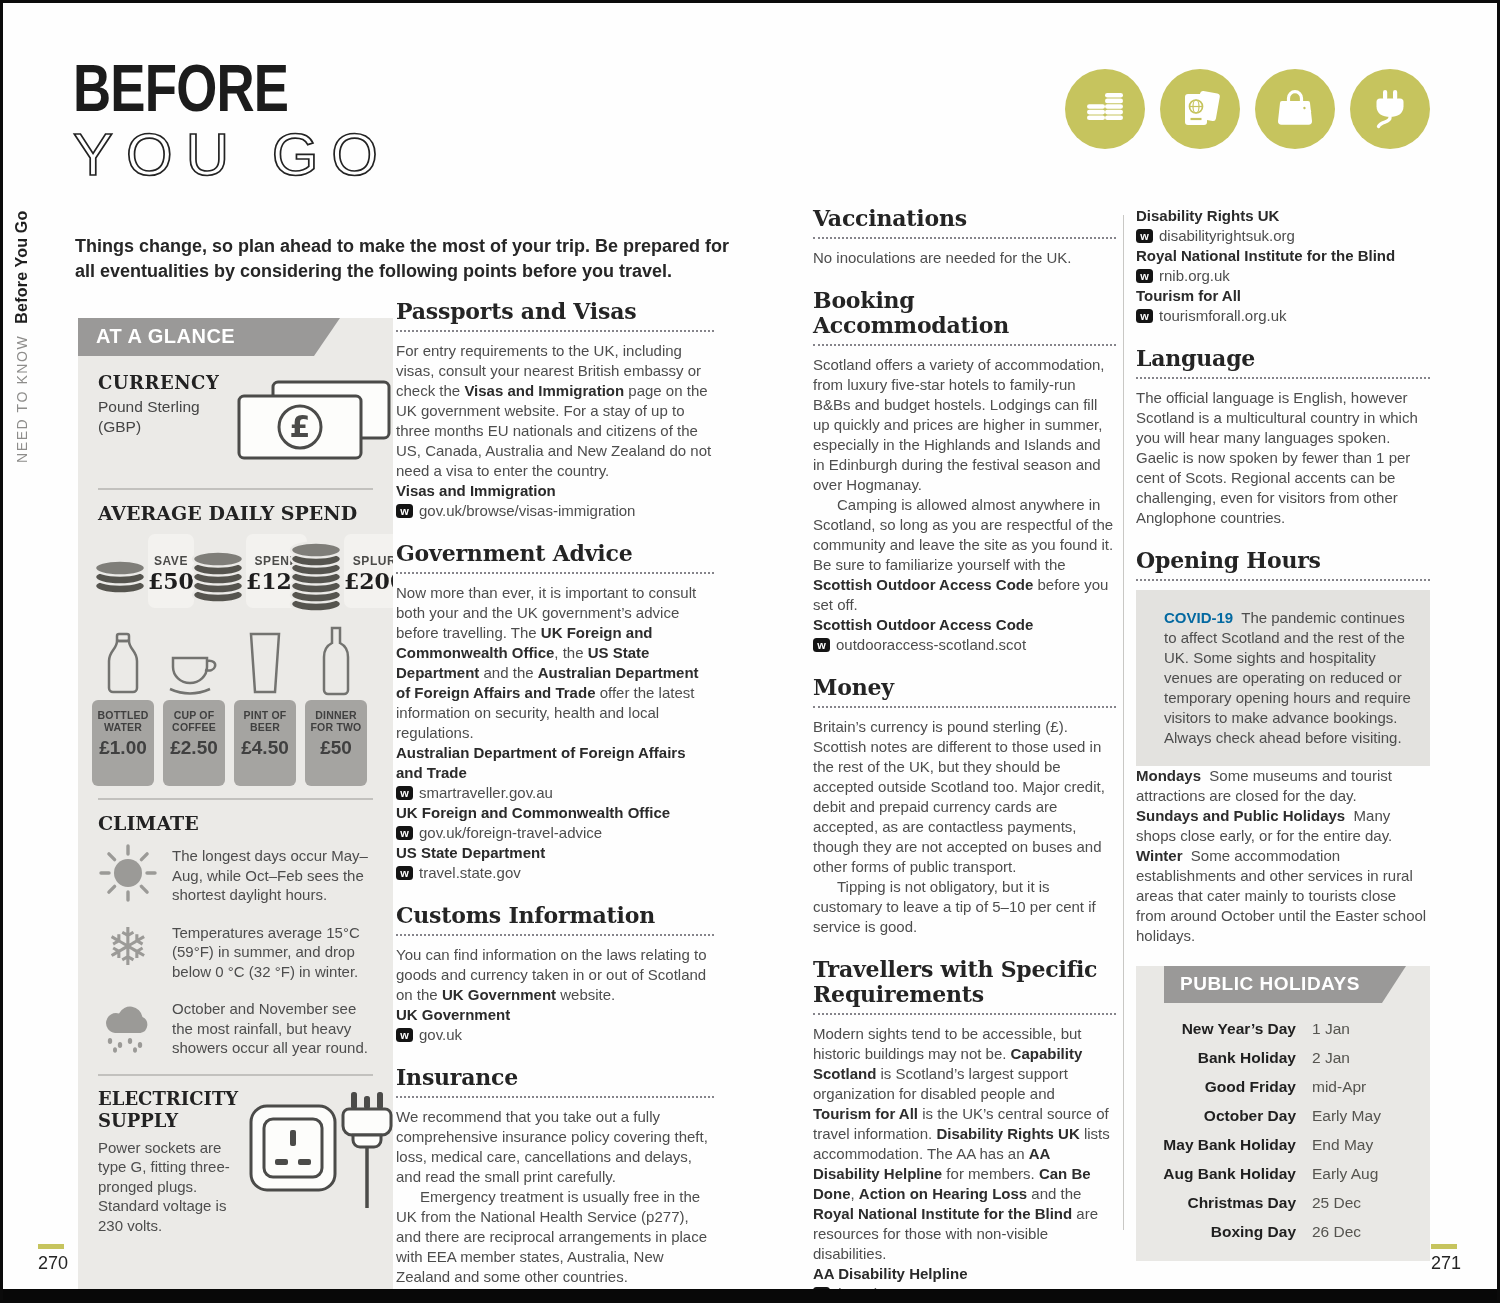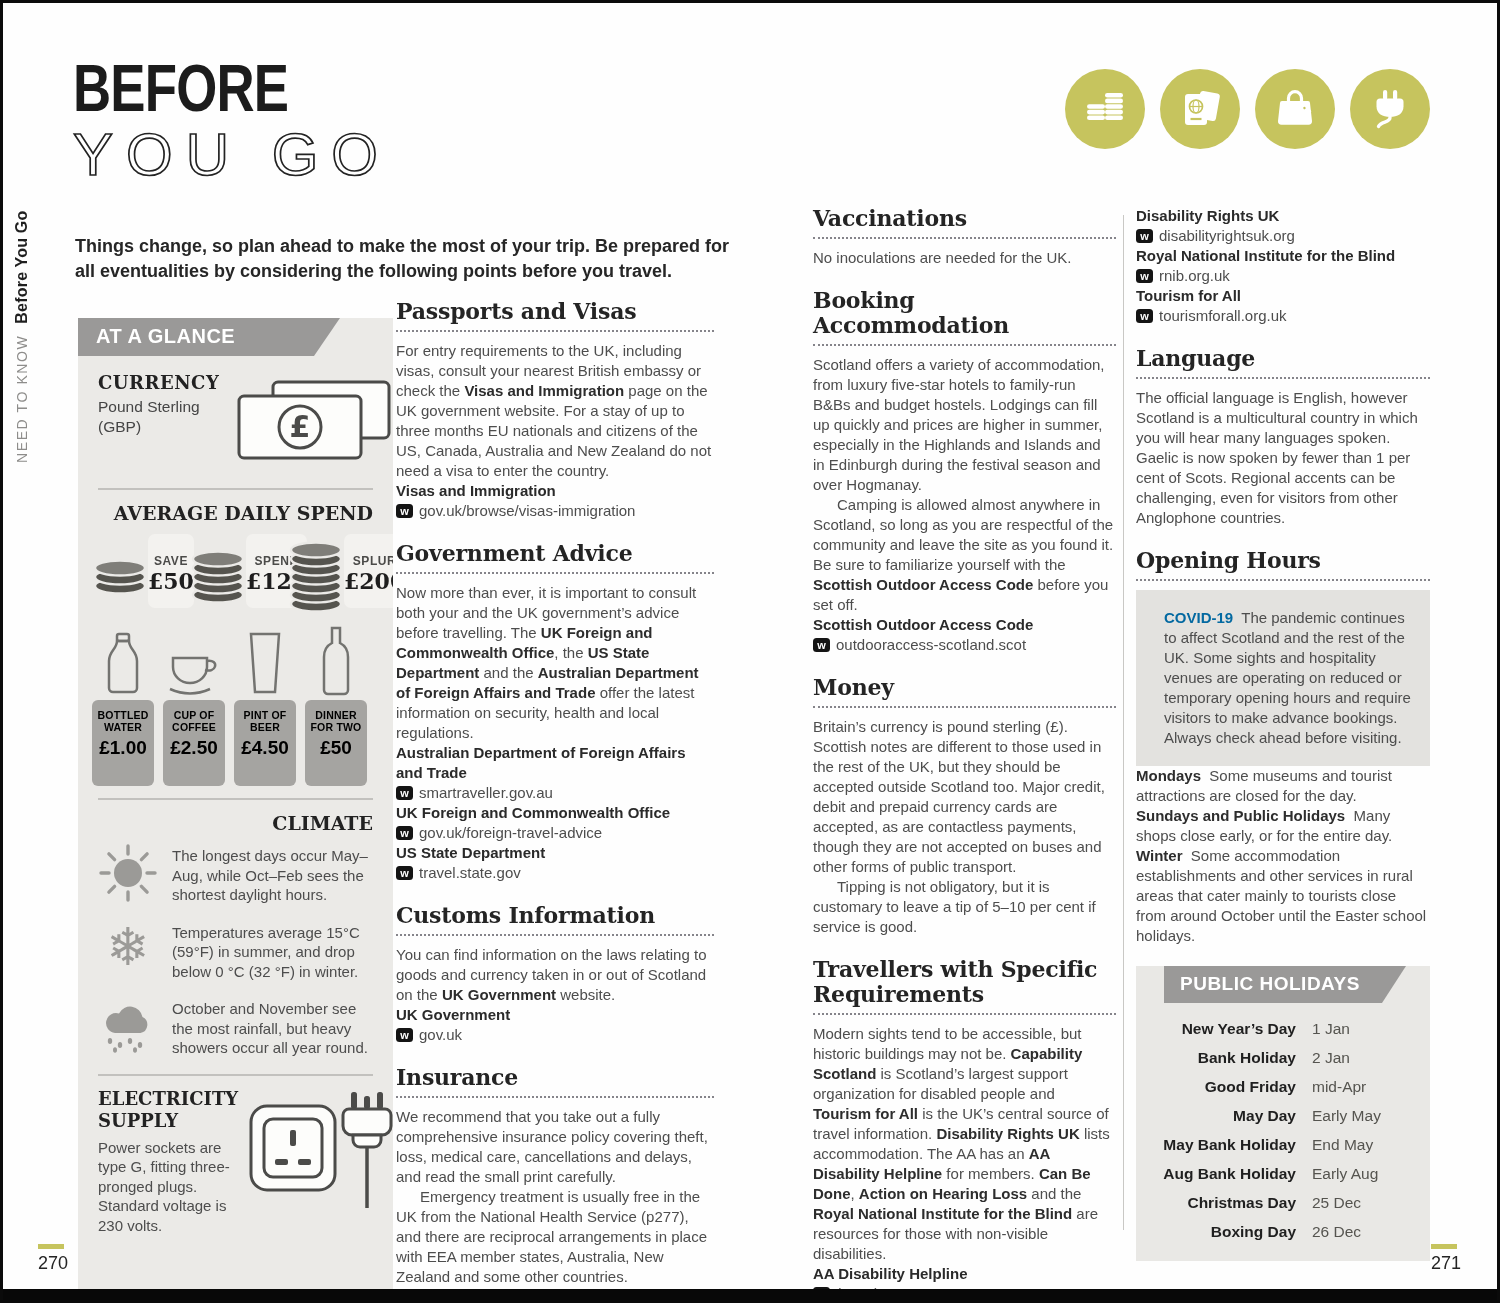--- a/index.html
+++ b/index.html
@@ -33,31 +33,31 @@
   .g-banner{width:228px;background:#9a9998;color:#fff;font-weight:bold;font-size:20px;
     letter-spacing:.5px;padding:7px 16px 8px 18px;
     clip-path:polygon(0 0,100% 0,calc(100% - 26px) 100%,0 100%);}
   .g-sec{padding:0 20px;}
   .g-serif{font-family:"DejaVu Serif",serif;font-weight:bold;color:#222;}
   .g-currency{position:relative;margin-top:16px;height:104px;}
   .g-curlabel{font-size:18px;letter-spacing:.5px;}
   .g-curval{font-size:15.5px;line-height:20px;color:#454545;width:110px;margin-top:4px;}
   .g-note{position:absolute;right:-4px;top:6px;}
   .g-hr{border:0;border-top:2px solid #c2c1be;margin:12px 20px;}
-  .g-h2{font-size:19px;margin:2px 0 10px;text-align:right;}
+  .g-h2{font-size:19px;margin:2px 0 10px;}
   .spendrow{display:flex;align-items:flex-end;gap:9px;padding:0 14px;}
   .spenditem{display:flex;flex-direction:row;align-items:center;width:89px;}
   .spenditem svg{margin-bottom:-13px;position:relative;z-index:2;}
   .spendcard{width:89px;height:74px;background:#f3f2ef;border-radius:7px;text-align:center;
     padding-top:20px;box-sizing:border-box;}
   .spendlabel{font-size:12px;font-weight:bold;color:#4b4b49;letter-spacing:.6px;}
   .spendval{font-family:"DejaVu Serif",serif;font-weight:bold;font-size:22px;color:#1e1e1e;}
   .pricerow{display:flex;align-items:flex-end;gap:9px;padding:0 14px;margin-top:18px;}
   .priceitem{display:flex;flex-direction:column;align-items:center;width:62px;}
-  .pricecard{width:62px;height:86px;background:#a5a4a1;border-radius:6px;color:#000000;text-align:center;
+  .pricecard{width:62px;height:86px;background:#a5a4a1;border-radius:6px;color:#404040;text-align:center;
     padding-top:9px;box-sizing:border-box;}
   .pricelabel{font-size:10.5px;line-height:12px;font-weight:bold;letter-spacing:.2px;white-space:pre-line;}
   .priceval{font-size:19px;font-weight:bold;margin-top:4px;}
   .climrow{display:flex;gap:14px;align-items:flex-start;margin:0 0 16px;}
   .climicon{width:60px;flex:0 0 60px;display:flex;justify-content:center;}
   .climtext{font-size:15px;line-height:19.5px;color:#4d4d4d;padding-top:2px;}
   .snow{font-family:"DejaVu Sans",sans-serif;font-size:52px;line-height:52px;color:#9b9a97;}
   .g-elec{position:relative;margin-top:4px;min-height:190px;}
   .g-elechead{font-size:18px;line-height:22px;width:150px;}
   .g-electext{font-size:15px;line-height:19.5px;width:140px;margin-top:6px;color:#4d4d4d;}
@@ -419,21 +419,21 @@
       <p class="body"><span class="b">Winter</span><span>&nbsp; Some accommodation establishments and other services in rural areas that cater mainly to tourists close from around October until the Easter school holidays.</span></p>
       <div class="hol">
         <div class="hol-head">PUBLIC HOLIDAYS</div>
         <div class="hol-grid">
           <div class="hol-name">New Year’s Day</div>
           <div class="hol-date">1 Jan</div>
           <div class="hol-name">Bank Holiday</div>
           <div class="hol-date">2 Jan</div>
           <div class="hol-name">Good Friday</div>
           <div class="hol-date">mid-Apr</div>
-          <div class="hol-name">May Day</div>
+          <div class="hol-name">October Day</div>
           <div class="hol-date">Early May</div>
           <div class="hol-name">May Bank Holiday</div>
           <div class="hol-date">End May</div>
           <div class="hol-name">Aug Bank Holiday</div>
           <div class="hol-date">Early Aug</div>
           <div class="hol-name">Christmas Day</div>
           <div class="hol-date">25 Dec</div>
           <div class="hol-name">Boxing Day</div>
           <div class="hol-date">26 Dec</div>
         </div>

